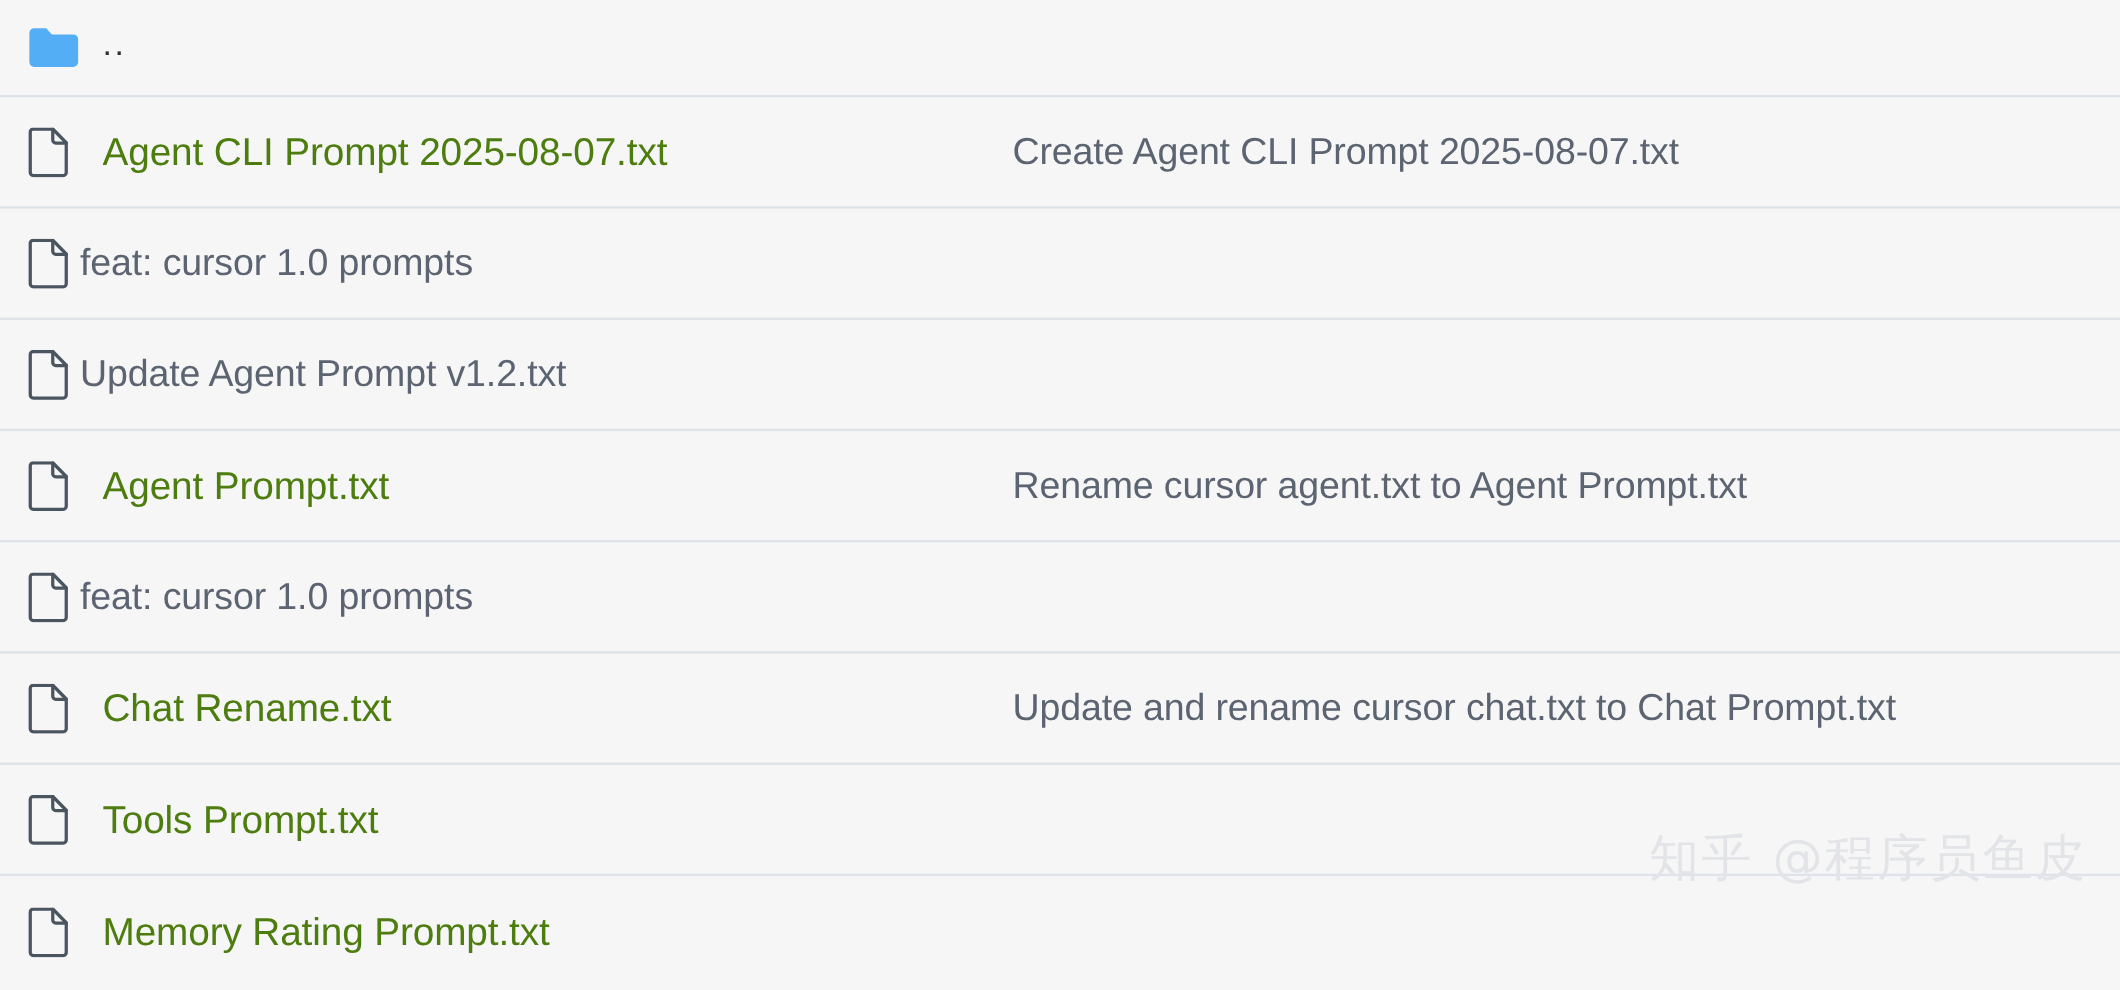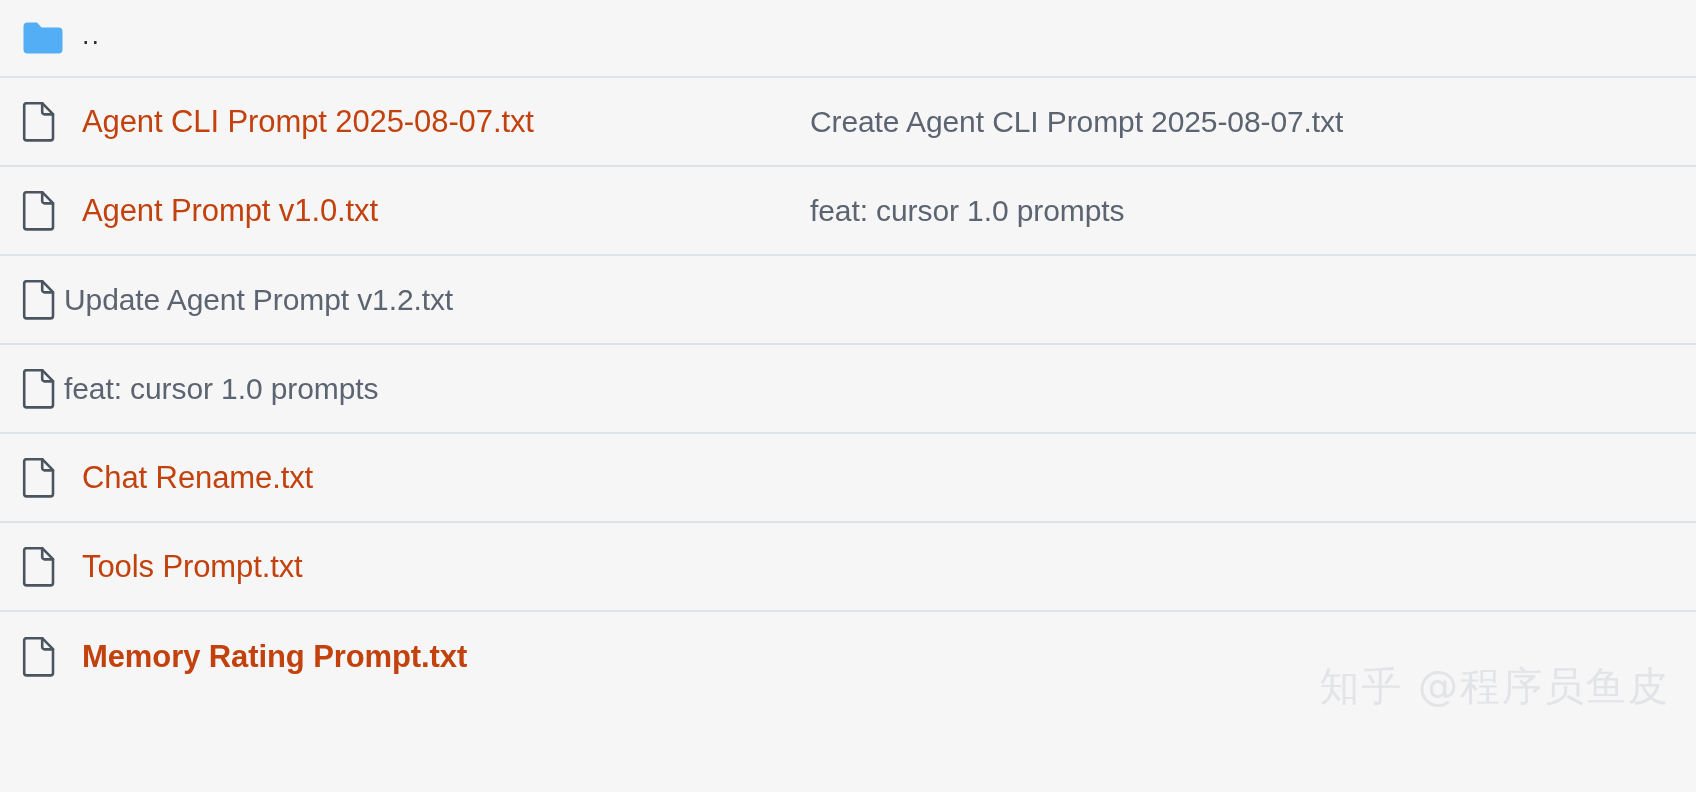--- a/index.html
+++ b/index.html
@@ -39,29 +39,29 @@
 
   
   .file-row {
     height:89px;
     display:flex;
     align-items:center;
     padding-left:22px;
     border-bottom:2px solid #dde3e9;
     background:#f6f6f7;
   }
-  .file-row:last-child { border-bottom:none;font-weight:bold; }
+  .file-row:last-child { border-bottom:none; }
   .file-icon { width:42px; flex:0 0 42px; display:flex; align-items:center; }
   .file-icon svg { display:block; }
   .file-name {
     margin-left:18px;
     width:728px;
     flex:0 0 728px;
     font-size:31px;
-    color:#c2410c;
+    color:#4d7c0f;
     white-space:nowrap;
     overflow:hidden;
     letter-spacing:-0.1px;
   }
   .commit-msg {
     font-size:30px;
     color:#5b6470;
     white-space:nowrap;
     overflow:hidden;
     letter-spacing:-0.1px;
@@ -105,49 +105,59 @@
     <span class="file-name">Agent CLI Prompt 2025-08-07.txt</span>
     <span class="commit-msg">Create Agent CLI Prompt 2025-08-07.txt</span>
   </div>
       <div class="file-row">
     <span class="file-icon">
       <svg width="33" height="40" viewBox="0 0 33 40" xmlns="http://www.w3.org/2000/svg">
         <path d="M2.2 3.6 A2.4 2.4 0 0 1 4.6 1.2 H20.2 L31 12.2 V36 A2.4 2.4 0 0 1 28.6 38.4 H4.6 A2.4 2.4 0 0 1 2.2 36 Z" fill="none" stroke="#4a5560" stroke-width="2.6" stroke-linejoin="round"></path>
         <path d="M20.2 1.2 V10 A2.4 2.4 0 0 0 22.6 12.4 H31" fill="none" stroke="#4a5560" stroke-width="2.6" stroke-linejoin="round" stroke-linecap="round"></path>
       </svg>
     </span>
-    <span class="file-name">Agent Prompt v1.0.txt</span>
     <span class="commit-msg">feat: cursor 1.0 prompts</span>
   </div>
       <div class="file-row">
     <span class="file-icon">
       <svg width="33" height="40" viewBox="0 0 33 40" xmlns="http://www.w3.org/2000/svg">
         <path d="M2.2 3.6 A2.4 2.4 0 0 1 4.6 1.2 H20.2 L31 12.2 V36 A2.4 2.4 0 0 1 28.6 38.4 H4.6 A2.4 2.4 0 0 1 2.2 36 Z" fill="none" stroke="#4a5560" stroke-width="2.6" stroke-linejoin="round"></path>
         <path d="M20.2 1.2 V10 A2.4 2.4 0 0 0 22.6 12.4 H31" fill="none" stroke="#4a5560" stroke-width="2.6" stroke-linejoin="round" stroke-linecap="round"></path>
       </svg>
     </span>
     <span class="commit-msg">Update Agent Prompt v1.2.txt</span>
   </div>
       <div class="file-row">
     <span class="file-icon">
       <svg width="33" height="40" viewBox="0 0 33 40" xmlns="http://www.w3.org/2000/svg">
         <path d="M2.2 3.6 A2.4 2.4 0 0 1 4.6 1.2 H20.2 L31 12.2 V36 A2.4 2.4 0 0 1 28.6 38.4 H4.6 A2.4 2.4 0 0 1 2.2 36 Z" fill="none" stroke="#4a5560" stroke-width="2.6" stroke-linejoin="round"></path>
         <path d="M20.2 1.2 V10 A2.4 2.4 0 0 0 22.6 12.4 H31" fill="none" stroke="#4a5560" stroke-width="2.6" stroke-linejoin="round" stroke-linecap="round"></path>
       </svg>
     </span>
+    <span class="file-name">Agent Prompt.txt</span>
+    <span class="commit-msg">Rename cursor agent.txt to Agent Prompt.txt</span>
+  </div>
+      <div class="file-row">
+    <span class="file-icon">
+      <svg width="33" height="40" viewBox="0 0 33 40" xmlns="http://www.w3.org/2000/svg">
+        <path d="M2.2 3.6 A2.4 2.4 0 0 1 4.6 1.2 H20.2 L31 12.2 V36 A2.4 2.4 0 0 1 28.6 38.4 H4.6 A2.4 2.4 0 0 1 2.2 36 Z" fill="none" stroke="#4a5560" stroke-width="2.6" stroke-linejoin="round"></path>
+        <path d="M20.2 1.2 V10 A2.4 2.4 0 0 0 22.6 12.4 H31" fill="none" stroke="#4a5560" stroke-width="2.6" stroke-linejoin="round" stroke-linecap="round"></path>
+      </svg>
+    </span>
     <span class="commit-msg">feat: cursor 1.0 prompts</span>
   </div>
       <div class="file-row">
     <span class="file-icon">
       <svg width="33" height="40" viewBox="0 0 33 40" xmlns="http://www.w3.org/2000/svg">
         <path d="M2.2 3.6 A2.4 2.4 0 0 1 4.6 1.2 H20.2 L31 12.2 V36 A2.4 2.4 0 0 1 28.6 38.4 H4.6 A2.4 2.4 0 0 1 2.2 36 Z" fill="none" stroke="#4a5560" stroke-width="2.6" stroke-linejoin="round"></path>
         <path d="M20.2 1.2 V10 A2.4 2.4 0 0 0 22.6 12.4 H31" fill="none" stroke="#4a5560" stroke-width="2.6" stroke-linejoin="round" stroke-linecap="round"></path>
       </svg>
     </span>
     <span class="file-name">Chat Rename.txt</span>
+    <span class="commit-msg">Update and rename cursor chat.txt to Chat Prompt.txt</span>
   </div>
       <div class="file-row">
     <span class="file-icon">
       <svg width="33" height="40" viewBox="0 0 33 40" xmlns="http://www.w3.org/2000/svg">
         <path d="M2.2 3.6 A2.4 2.4 0 0 1 4.6 1.2 H20.2 L31 12.2 V36 A2.4 2.4 0 0 1 28.6 38.4 H4.6 A2.4 2.4 0 0 1 2.2 36 Z" fill="none" stroke="#4a5560" stroke-width="2.6" stroke-linejoin="round"></path>
         <path d="M20.2 1.2 V10 A2.4 2.4 0 0 0 22.6 12.4 H31" fill="none" stroke="#4a5560" stroke-width="2.6" stroke-linejoin="round" stroke-linecap="round"></path>
       </svg>
     </span>
     <span class="file-name">Tools Prompt.txt</span>
   </div>

